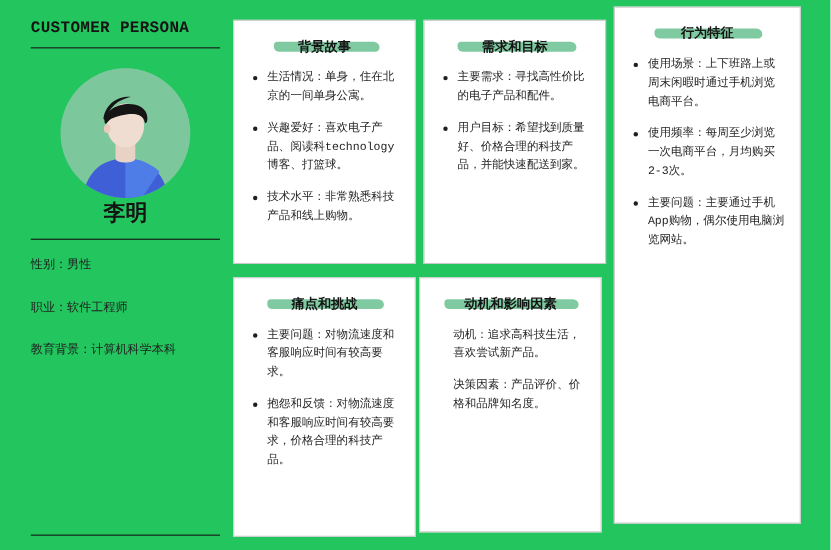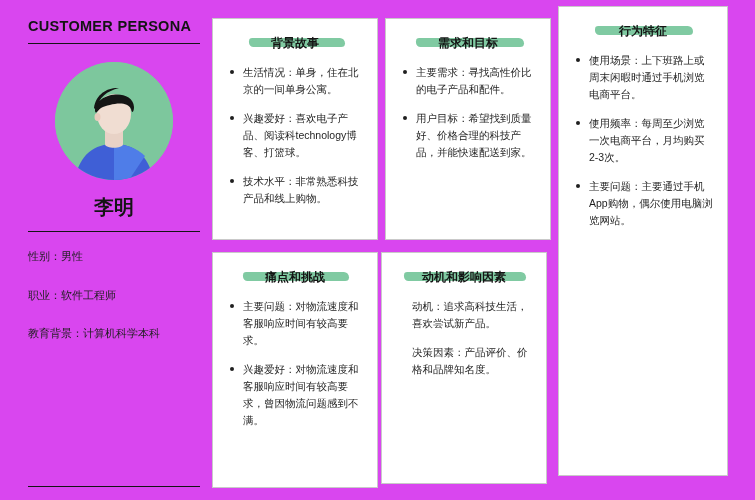--- a/index.html
+++ b/index.html
@@ -11,21 +11,22 @@
     width: 755px;
     height: 500px;
     font-family: "Liberation Sans", sans-serif;
     color: #1a1a1a;
     overflow: hidden;
   }
   .page {
     position: relative;
     width: 755px;
     height: 500px;
-    background: #d946ef;
+    background: #22c55e;
+    font-family: Liberation Mono, monospace;
   }
 
   
   .profile {
     position: absolute;
     left: 28px;
     top: 18px;
     width: 172px;
     height: 470px;
   }
@@ -47,21 +48,20 @@
     width: 118px;
     height: 118px;
     border-radius: 50%;
     background: #7dc79d;
     overflow: hidden;
     position: relative;
   }
   .avatar svg { display: block; }
 
   .name {
-    margin-top: 14px;
     text-align: center;
     font-size: 20px;
     font-weight: bold;
     color: #141414;
     padding-bottom: 10px;
     border-bottom: 1.6px solid #141414;
   }
   .facts {
     margin-top: 16px;
   }
@@ -239,21 +239,21 @@
   </div>
 
   <div class="card" id="card-pain">
     <div class="card-head">
       <span class="card-title">痛点和挑战</span>
       <span class="hl" style="left:30px; top:19px; width:106px;"></span>
     </div>
     <div class="card-body">
       <ul class="bullets">
         <li>主要问题：对物流速度和客服响应时间有较高要求。</li>
-        <li>兴趣爱好：对物流速度和客服响应时间有较高要求，曾因物流问题感到不满。</li>
+        <li>抱怨和反馈：对物流速度和客服响应时间有较高要求，价格合理的科技产品。</li>
       </ul>
     </div>
   </div>
 
   <div class="card" id="card-motivation">
     <div class="card-head">
       <span class="card-title">动机和影响因素</span>
       <span class="hl" style="left:22px; top:19px; width:122px;"></span>
     </div>
     <div class="card-body">

